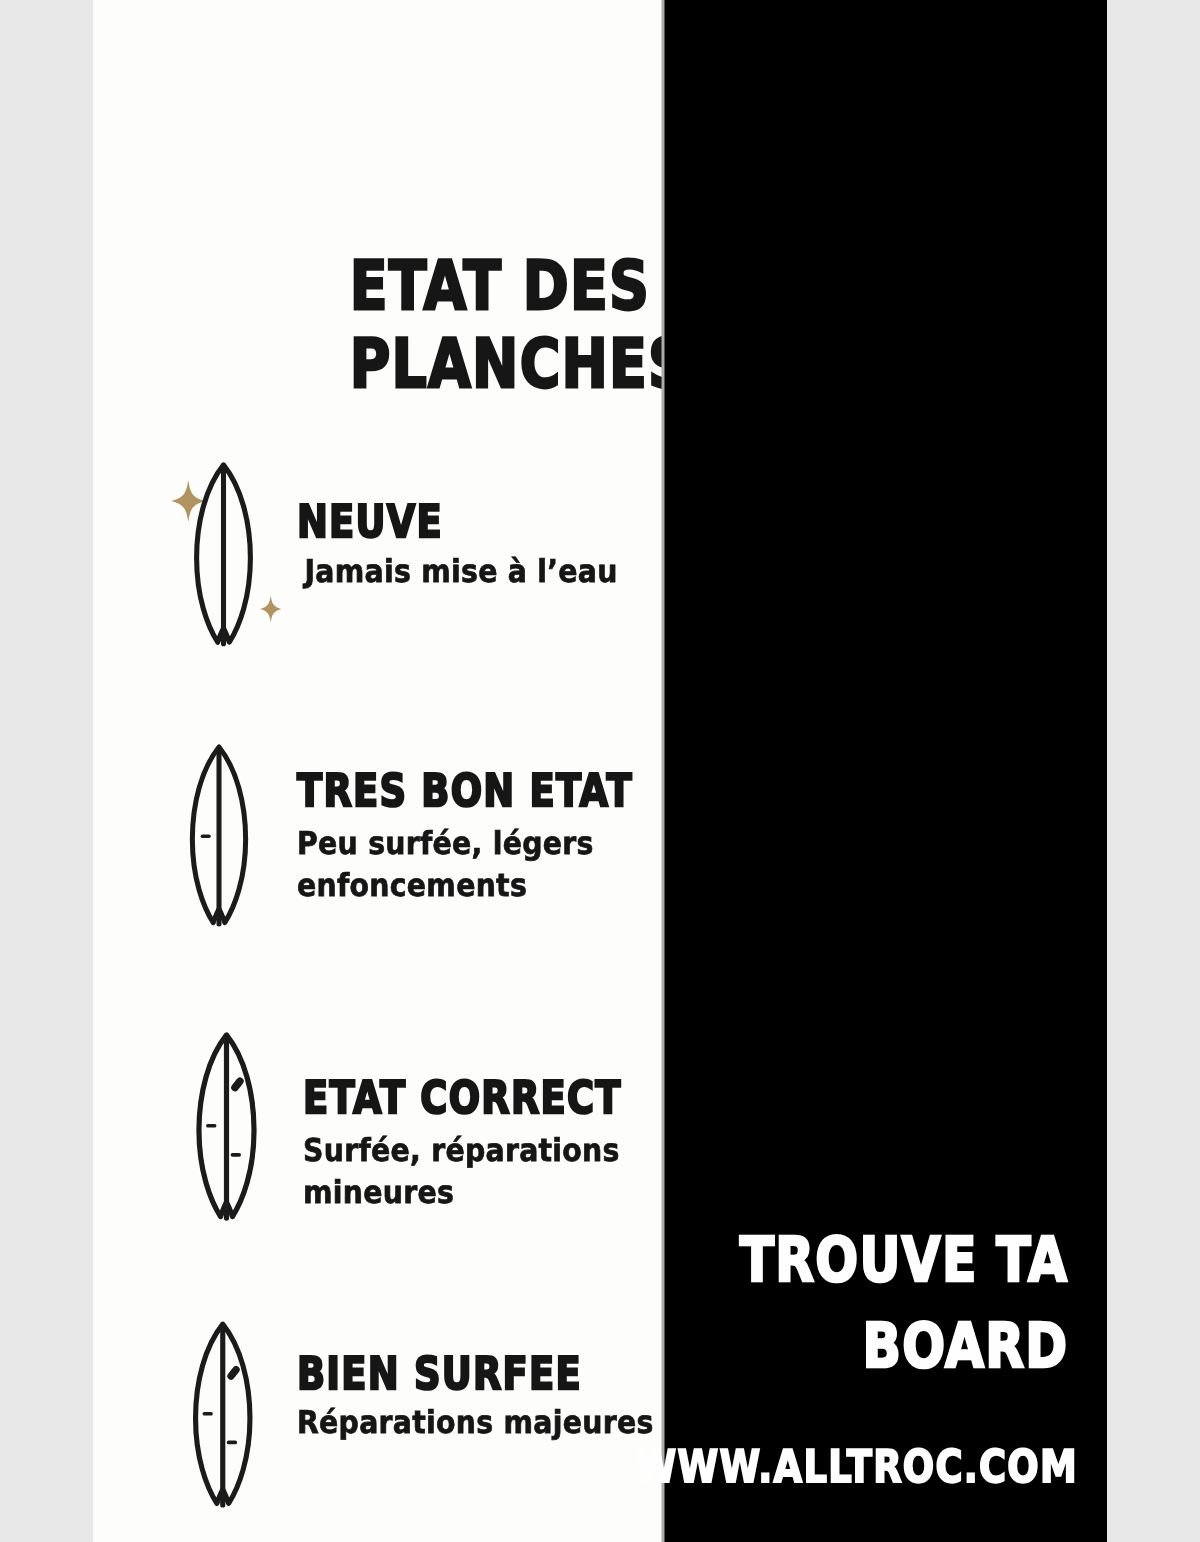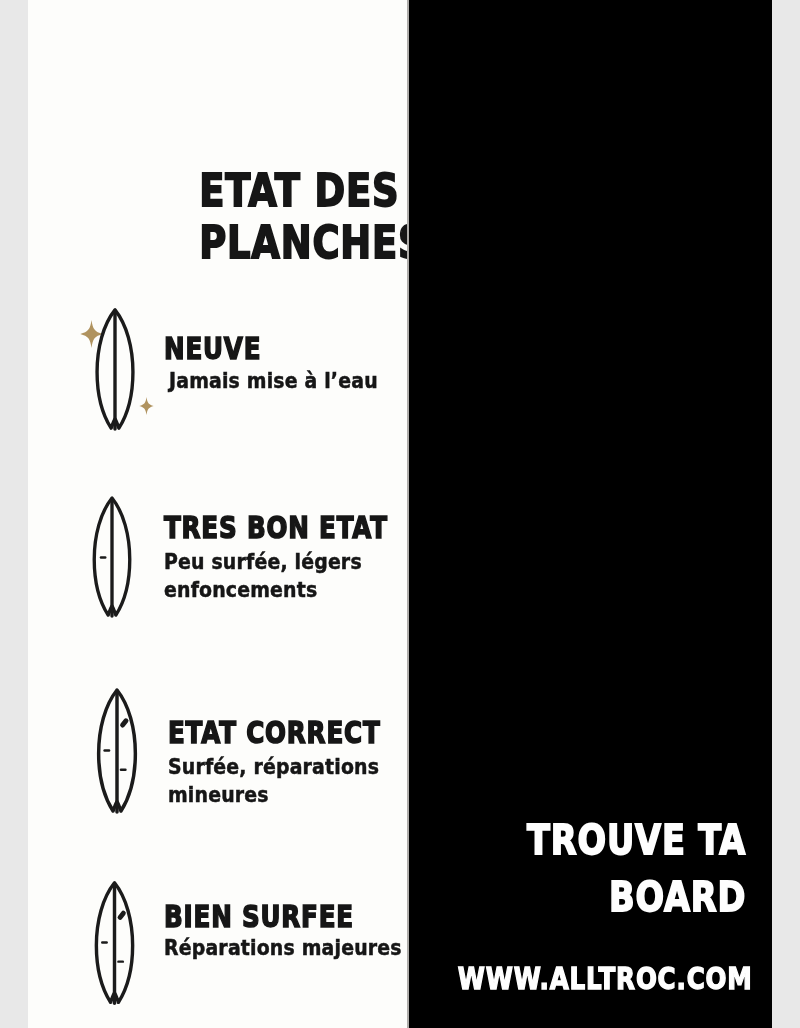--- a/index.html
+++ b/index.html
@@ -1,18 +1,18 @@
 <!DOCTYPE html>
 <html><head>
 <meta charset="utf-8">
 <style>
   html,body{margin:0;padding:0;background:#e8e8e8;}
   .canvas{
     position:relative;
-    width:744px;height:1028px;
+    width:676px;height:1028px;
     margin:0 auto;
     background:#fdfdfb;
     overflow:hidden;
     font-family:"DejaVu Sans","Liberation Sans",sans-serif;
     color:#161616;
   }
   
   .chunky{
     font-weight:bold;
     -webkit-text-stroke:1.6px currentColor;

